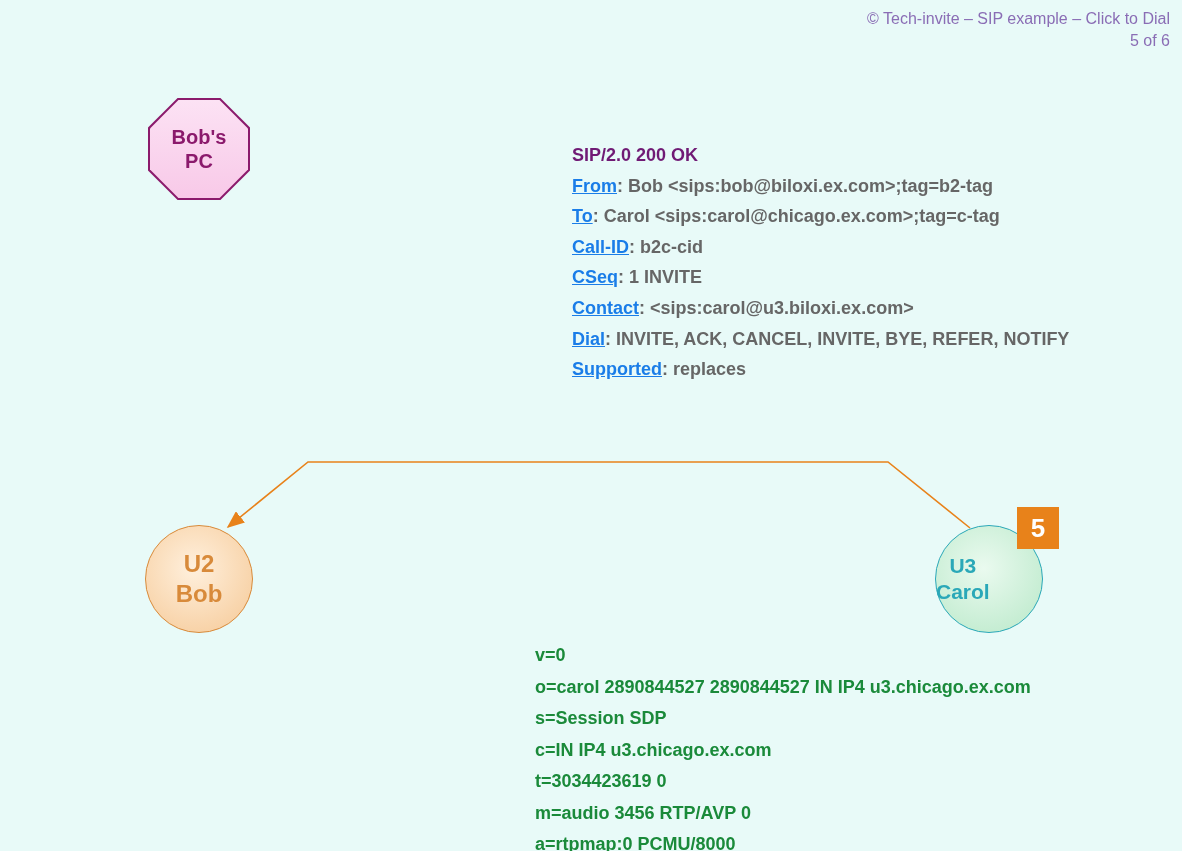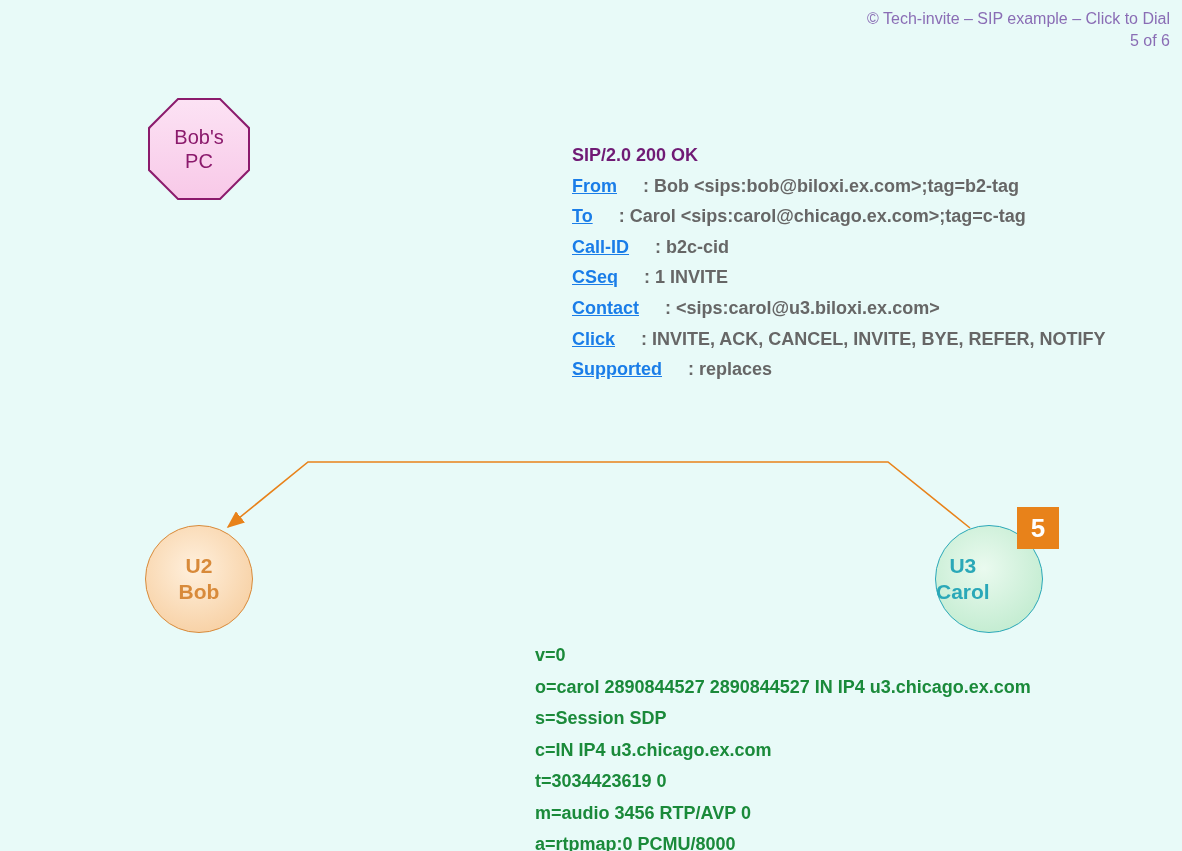--- a/index.html
+++ b/index.html
@@ -37,53 +37,53 @@
       position: absolute;
       top: 98px;
       left: 148px;
       width: 102px;
       height: 102px;
       background: #8b1a6c;
       clip-path: polygon(29% 0, 71% 0, 100% 29%, 100% 71%, 71% 100%, 29% 100%, 0 71%, 0 29%);
     }
     .octagon-label {
       color: #8b1a6c;
-      font-weight: normal;
+      font-weight: bold;
       font-size: 20px;
       text-align: center;
       line-height: 1.2;
     }
     .sip-block {
       position: absolute;
       top: 140px;
       left: 572px;
       font-size: 18px;
       line-height: 1.7;
       font-weight: bold;
     }
     .sip-status { color: #701a75; }
     .sip-header-key { color: #1a7de8; text-decoration: underline; }
-    .sip-header-val { color: #666; font-weight: bold; margin-left: 26px; }
+    .sip-header-val { color: #666; font-weight: bold; }
     .circle-u2 {
       position: absolute;
       top: 525px;
       left: 145px;
       width: 108px;
       height: 108px;
       border-radius: 50%;
       background: radial-gradient(circle at 45% 40%, #fff0dd, #f5c895);
       border: 1.5px solid #d88a3a;
       display: flex;
       align-items: center;
       justify-content: center;
     }
     .circle-u2-label {
       color: #d88a3a;
       font-weight: bold;
-      font-size: 21px;
+      font-size: 24px;
       text-align: center;
       line-height: 1.25;
     }
     .circle-u3 {
       position: absolute;
       top: 525px;
       left: 935px;
       width: 108px;
       height: 108px;
       border-radius: 50%;
@@ -158,21 +158,21 @@
   <div>
     <span class="sip-header-key">Call-ID</span><span class="sip-header-val">: b2c-cid</span>
   </div>
   <div>
     <span class="sip-header-key">CSeq</span><span class="sip-header-val">: 1 INVITE</span>
   </div>
   <div>
     <span class="sip-header-key">Contact</span><span class="sip-header-val">: &lt;sips:carol@u3.biloxi.ex.com&gt;</span>
   </div>
   <div>
-    <span class="sip-header-key">Click</span><span class="sip-header-val">: INVITE, ACK, CANCEL, INVITE, BYE, REFER, NOTIFY</span>
+    <span class="sip-header-key">Dial</span><span class="sip-header-val">: INVITE, ACK, CANCEL, INVITE, BYE, REFER, NOTIFY</span>
   </div>
   <div>
     <span class="sip-header-key">Supported</span><span class="sip-header-val">: replaces</span>
   </div>
 </div>
 
 <svg class="arrow-svg" viewBox="0 0 1182 851">
   <defs>
     <marker id="arrowhead" markerWidth="11" markerHeight="9" refX="10" refY="4.5" orient="auto">
       <polygon points="0 0, 11 4.5, 0 9" fill="#e8821a"></polygon>

